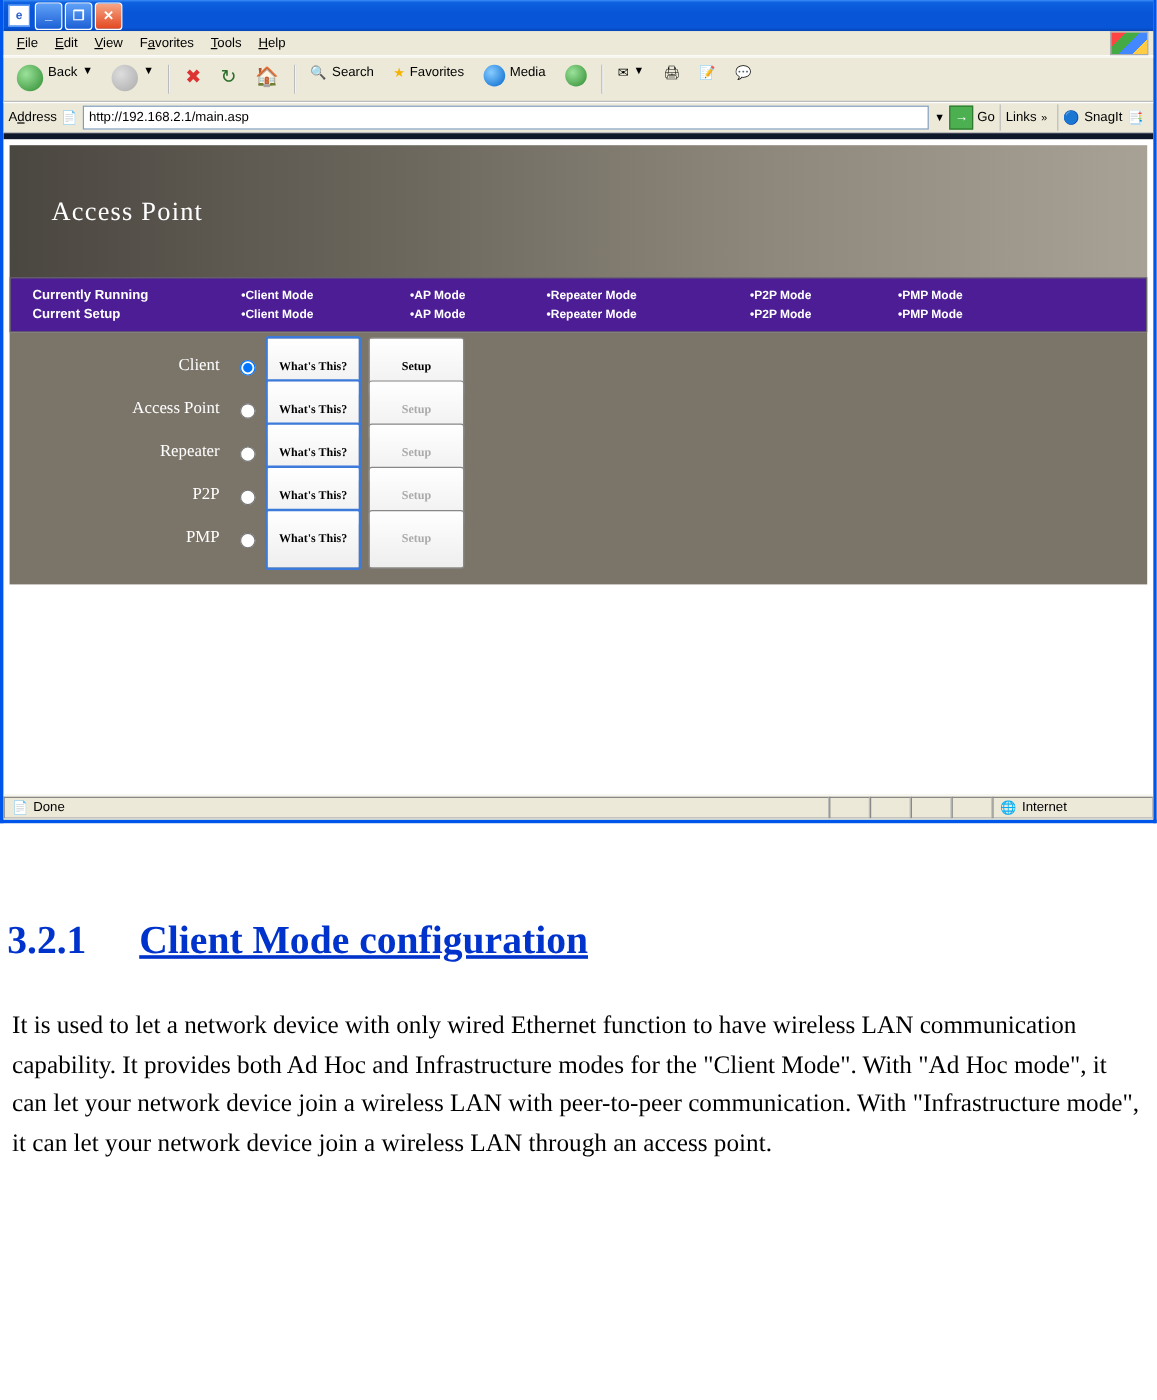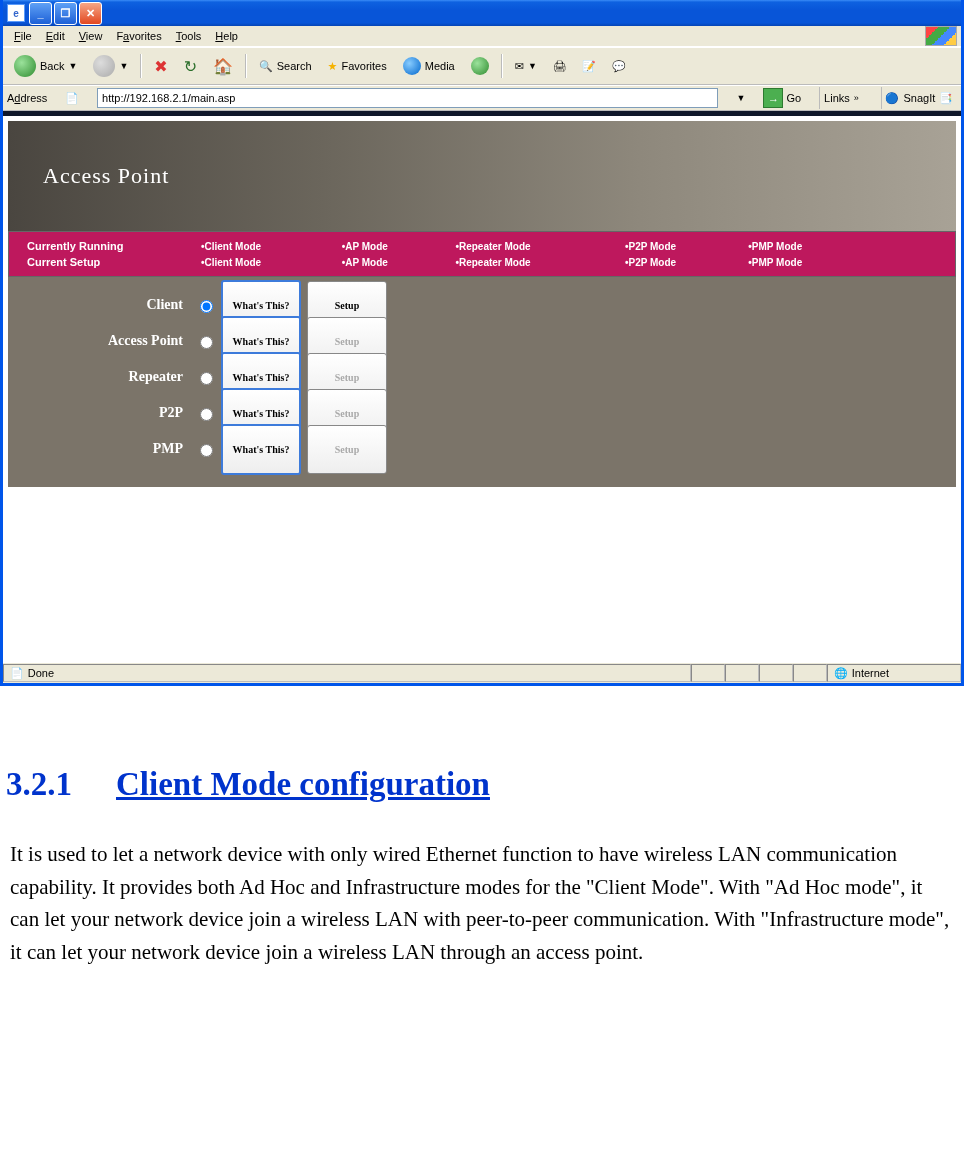--- a/index.html
+++ b/index.html
@@ -9,43 +9,43 @@
 .titlebar .title{flex:1}
 .winbtns{display:flex;gap:2px}
 .winbtn{width:21px;height:21px;border:1px solid #fff;border-radius:3px;display:flex;align-items:center;justify-content:center;font-weight:bold;color:#fff;font-size:11px}
 .winbtn.min,.winbtn.max{background:linear-gradient(to bottom,#5FA1F6,#1D60D6)}
 .winbtn.close{background:linear-gradient(to bottom,#F6A686,#E24820)}
 .menubar{height:20px;background:#ECE9D8;display:flex;align-items:center;padding:0 4px;border-bottom:1px solid #fff;position:relative}
 .menubar span{padding:2px 7px;cursor:default}
 .menubar span u{text-decoration:underline}
 .menubar .flag{position:absolute;right:4px;top:0;height:18px;width:30px;background:linear-gradient(135deg,#f44 0 25%,#4a4 25% 50%,#48f 50% 75%,#fc4 75%);border:1px solid #aaa}
 .toolbar{height:36px;background:#ECE9D8;display:flex;align-items:center;padding:0 4px;border-top:1px solid #fff;border-bottom:1px solid #bbb;gap:2px}
-.tbtn{display:flex;align-items:center;padding:3px 6px;border:1px solid transparent;border-radius:3px;gap:4px;height:24px}
+.tbtn{display:flex;align-items:flex-start;padding:3px 6px;border:1px solid transparent;border-radius:3px;gap:4px;height:24px}
 .tbico{width:22px;height:22px;border-radius:11px;display:inline-block}
 .sep{width:1px;height:24px;background:#bbb;margin:0 3px;border-right:1px solid #fff}
-.addrbar{height:24px;background:#ECE9D8;display:flex;align-items:center;padding:0 4px;gap:18px;border-top:1px solid #fff;border-bottom:1px solid #bbb}
+.addrbar{height:24px;background:#ECE9D8;display:flex;align-items:center;padding:0 4px;gap:4px;border-top:1px solid #fff;border-bottom:1px solid #bbb}
 .addrbar input{flex:1;height:18px;border:1px solid #7F9DB9;padding:0 4px;font-size:11px}
 .go{display:flex;align-items:center;gap:3px}
 .go .g{width:18px;height:18px;background:#4CAF50;border:1px solid #2d7a30;display:flex;align-items:center;justify-content:center;color:#fff}
 .content{background:#fff;height:546px;overflow-y:scroll;border-top:5px solid #0f172a}
 .page{padding:0;position:relative}
 .banner{height:110px;background:linear-gradient(to right,#4a4640,#6b665c,#8e887c,#a8a296);margin:5px 5px 0 5px;position:relative;display:flex;align-items:center}
 .banner .txt{color:#fff;font-size:22px;font-family:'Times New Roman',serif;margin-left:35px;letter-spacing:1px}
 .tabs{display:flex;margin-left:30px;margin-top:0}
 .tab{border:1px solid #888;border-bottom:none;padding:5px 12px;background:#e3e1da;position:relative;top:1px;margin-right:2px;font-family:'Times New Roman',serif;font-size:15px;font-weight:bold;cursor:pointer}
 .tab.active{background:#a19b8c;z-index:2}
-.modebar{background:#be185d;color:#fff;padding:5px 10px;font-size:11px;border:1px solid #666;margin:0 5px}
+.modebar{background:#4c1d95;color:#fff;padding:5px 10px;font-size:11px;border:1px solid #666;margin:0 5px}
 .modebar table{width:100%}
 .modebar td{padding:1px 6px;white-space:nowrap}
 .modebar .lbl{font-weight:bold;width:160px}
 .modebar .opt{font-weight:bold;font-size:10px}
 .curmode{padding:10px 0 10px 200px;font-family:'Times New Roman',serif;font-size:13px}
 .modegrid{background:#7b7469;padding:10px 0 20px 0;margin:0 5px 5px 5px}
 .mrow{display:flex;align-items:center;height:36px}
-.mrow .name{width:175px;text-align:right;color:#fff;font-weight:bold;font-family:'Times New Roman',serif;font-size:14px;padding-right:12px}
+.mrow .name{width:175px;text-align:right;color:#fff;font-weight:normal;font-family:'Times New Roman',serif;font-size:14px;padding-right:12px}
 .mrow input[type=radio]{margin-right:8px}
 .xpbtn{background:linear-gradient(to bottom,#fff,#eee);border:1px solid #888;border-radius:3px;padding:18px 8px;font-size:10px;font-weight:bold;min-width:80px;cursor:pointer;font-family:Tahoma;color:#000}
 .xpbtn.primary{border:2px solid #3d7bdb}
 .xpbtn:disabled{color:#aaa}
 .mrow .xpbtn{margin-right:6px}
 .applyrow{padding-left:200px;margin-top:15px}
 .statusbar{height:20px;background:#ECE9D8;display:flex;align-items:center;border-top:1px solid #fff}
 .statusbar .cell{border:1px solid #bbb;border-top-color:#888;border-left-color:#888;height:16px;padding:0 6px;display:flex;align-items:center;gap:4px}
 .statusbar .cell:first-child{flex:1}
 .doc-section{padding:0 6px;margin-top:80px;font-family:'Times New Roman',serif}

